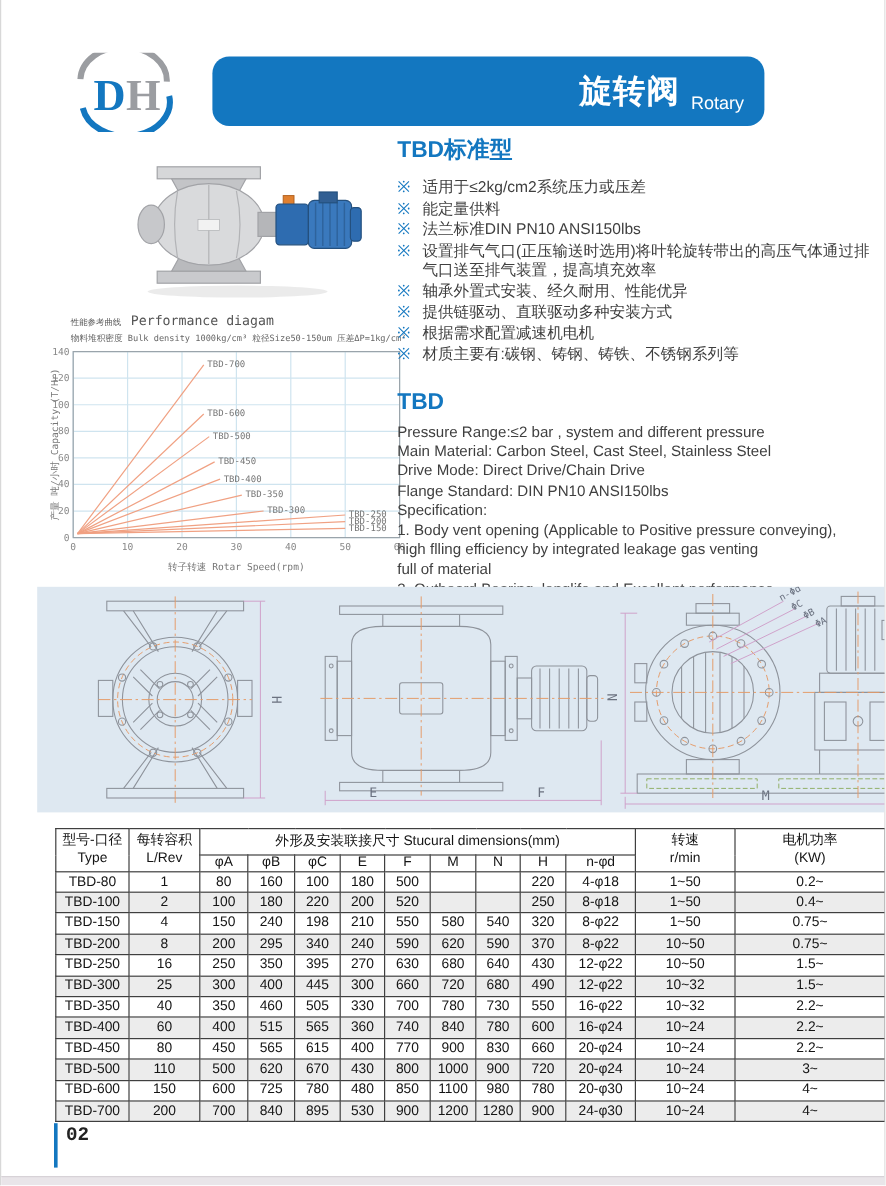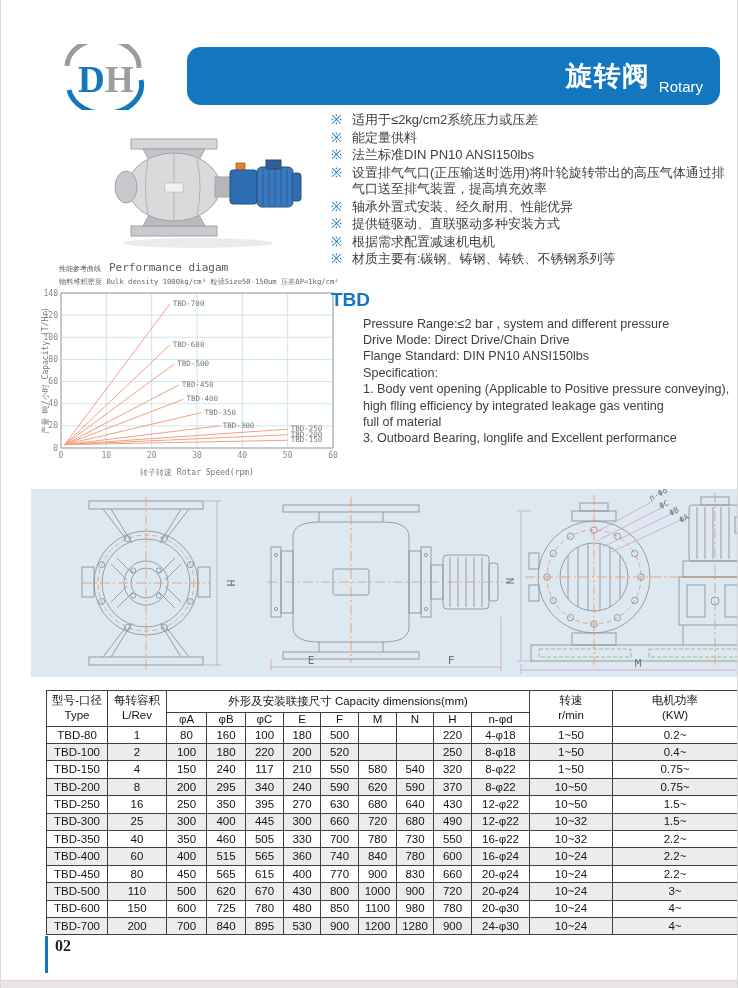--- a/index.html
+++ b/index.html
@@ -3,33 +3,33 @@
 <meta charset="utf-8">
 <style>
   html,body{margin:0;padding:0;background:#fff;}
   .page{position:relative;width:738px;height:988px;background:#ffffff;overflow:hidden;
         border-left:1px solid #d8d8d8;border-right:1px solid #d8d8d8;box-sizing:border-box;
         font-family:"Liberation Sans",sans-serif;color:#3a3a3a;}
   .bottom-strip{position:absolute;left:0;right:0;bottom:0;height:7px;background:#e9e5e9;border-top:1px solid #d7d2d7;}
 
   
   .logo{position:absolute;left:50px;top:44px;width:102px;height:66px;}
-  .banner{position:absolute;left:186px;top:47px;width:533px;height:58px;border-radius:14px;
+  .banner{position:absolute;left:176px;top:47px;width:460px;height:58px;border-radius:14px;
           display:flex;align-items:center;justify-content:flex-end;padding-right:17px;box-sizing:border-box;}
   .banner .zh{color:#fff;font-size:27px;font-weight:bold;letter-spacing:1px;}
   .banner .en{color:#fff;font-size:15px;margin-left:9px;margin-top:20px;}
 
   
   .section-intro{position:absolute;left:330px;top:112px;width:406px;}
   .blue-heading{font-size:19px;font-weight:bold;margin:0 0 10px 0;}
   .bullets{margin:0;padding:0;list-style:none;font-size:13px;line-height:16.5px;color:#3f3f3f;}
   .bullets li{position:relative;padding-left:21px;margin-bottom:1px;}
   .bullets .mark{position:absolute;left:0;top:0;}
   .tbd-title{font-size:19px;font-weight:bold;margin:21px 0 5px 0;}
-  .tbd-lines div{font-size:12.6px;line-height:16.4px;color:#3f3f3f;white-space:nowrap;margin-left:32px;}
+  .tbd-lines div{font-size:12.6px;line-height:16.4px;color:#3f3f3f;white-space:nowrap;}
 
   
   .photo{position:absolute;left:92px;top:127px;width:220px;height:128px;}
 
   
   .chart{position:absolute;left:40px;top:260px;}
   .ct{fill:#555;font-family:"DejaVu Sans Mono",monospace;}
   .cs{fill:#666;font-size:7.2px;font-family:"DejaVu Sans Mono",monospace;}
   .ca{fill:#888;font-size:8px;font-family:"DejaVu Sans Mono",monospace;}
   .cn{fill:#777;font-size:7.5px;font-family:"DejaVu Sans Mono",monospace;}
@@ -52,21 +52,21 @@
   table{border-collapse:collapse;table-layout:fixed;width:691px;font-size:11.5px;color:#141414;}
   th,td{border:1px solid #3f3f3f;padding:0;text-align:center;font-weight:normal;
         height:16.4px;line-height:1.1;overflow:hidden;}
   thead th{height:auto;}
   thead .two div{line-height:1.35;}
   thead .group{height:21px;}
   tbody tr.alt{background:#ececec;}
 
   
   .page-num{position:absolute;left:44px;top:936px;border-left:3px solid #1377c0;height:36px;
-            padding:1px 0 0 7px;font-family:Liberation Serif, serif;font-weight:bold;font-size:16px;color:#222;}
+            padding:1px 0 0 7px;font-family:Liberation Mono, monospace;font-weight:bold;font-size:16px;color:#222;}
 </style>
 </head>
 <body>
 
 <div class="page">
 
   <svg class="logo" viewBox="0 0 102 66">
     <path d="M 16,22 A 36,28 0 0 1 88,24" stroke="#9b9da1" stroke-width="5" fill="none"></path>
     <path d="M 90,36 A 36,28 0 0 1 18,46" stroke="#1377c0" stroke-width="5" fill="none"></path>
     <text x="27" y="48" font-family="Liberation Serif,serif" font-weight="bold" font-size="37" fill="#1377c0">D</text>
@@ -153,33 +153,35 @@
       <text x="249.66666666666669" y="171.17857142857142" class="cn">TBD-250</text>
       <line x1="23.626666666666665" y1="184.67857142857142" x2="246.66666666666669" y2="174.71428571428572" stroke="#f0a183" stroke-width="1"></line>
       <text x="249.66666666666669" y="176.71428571428572" class="cn">TBD-200</text>
       <line x1="23.626666666666665" y1="184.67857142857142" x2="246.66666666666669" y2="180.25" stroke="#f0a183" stroke-width="1"></line>
       <text x="249.66666666666669" y="182.25" class="cn">TBD-150</text>
       <text x="156" y="215" text-anchor="middle" class="cx">转子转速  Rotar Speed(rpm)</text>
       <text class="cx" text-anchor="middle" transform="translate(7,110.5) rotate(-90)">产量 吨/小时 Capacity (T/Hr)</text>
     </svg>
 
   <div class="section-intro">
+    <h2 class="blue-heading" style="color:#1377c0">TBD标准型</h2>
     <ul class="bullets">
         <li><span class="mark" style="color: rgb(19, 119, 192);">※</span><span>适用于≤2kg/cm2系统压力或压差</span></li>
         <li><span class="mark" style="color: rgb(19, 119, 192);">※</span><span>能定量供料</span></li>
         <li><span class="mark" style="color: rgb(19, 119, 192);">※</span><span>法兰标准DIN PN10 ANSI150lbs</span></li>
         <li><span class="mark" style="color: rgb(19, 119, 192);">※</span><span>设置排气气口(正压输送时选用)将叶轮旋转带出的高压气体通过排气口送至排气装置，提高填充效率</span></li>
         <li><span class="mark" style="color: rgb(19, 119, 192);">※</span><span>轴承外置式安装、经久耐用、性能优异</span></li>
         <li><span class="mark" style="color: rgb(19, 119, 192);">※</span><span>提供链驱动、直联驱动多种安装方式</span></li>
         <li><span class="mark" style="color: rgb(19, 119, 192);">※</span><span>根据需求配置减速机电机</span></li>
         <li><span class="mark" style="color: rgb(19, 119, 192);">※</span><span>材质主要有:碳钢、铸钢、铸铁、不锈钢系列等</span></li>
       </ul>
     <h2 class="tbd-title" style="color:#1377c0">TBD</h2>
     <div class="tbd-lines">
         <div>Pressure Range:≤2 bar , system and different pressure</div>
+        <div>Main Material: Carbon Steel, Cast Steel, Stainless Steel</div>
         <div>Drive Mode: Direct Drive/Chain Drive</div>
         <div>Flange Standard: DIN PN10 ANSI150lbs</div>
         <div>Specification:</div>
         <div>1. Body vent opening (Applicable to Positive pressure conveying),</div>
         <div>high flling efficiency by integrated leakage gas venting</div>
         <div>full of material</div>
         <div>3. Outboard Bearing, longlife and Excellent performance</div>
       </div>
   </div>
 
@@ -316,21 +318,21 @@
       <thead>
           <tr>
             <th rowspan="2" class="two">
               <div>型号-口径</div>
               <div>Type</div>
             </th>
             <th rowspan="2" class="two">
               <div>每转容积</div>
               <div>L/Rev</div>
             </th>
-            <th colspan="9" class="group">外形及安装联接尺寸 Capacity dimensions(mm)</th>
+            <th colspan="9" class="group">外形及安装联接尺寸 Stucural dimensions(mm)</th>
             <th rowspan="2" class="two">
               <div>转速</div>
               <div>r/min</div>
             </th>
             <th rowspan="2" class="two">
               <div>电机功率</div>
               <div>(KW)</div>
             </th>
           </tr>
           <tr>
@@ -374,21 +376,21 @@
             <td>250</td>
             <td>8-φ18</td>
             <td>1~50</td>
             <td>0.4~</td>
           </tr>
           <tr>
             <td>TBD-150</td>
             <td>4</td>
             <td>150</td>
             <td>240</td>
-            <td>117</td>
+            <td>198</td>
             <td>210</td>
             <td>550</td>
             <td>580</td>
             <td>540</td>
             <td>320</td>
             <td>8-φ22</td>
             <td>1~50</td>
             <td>0.75~</td>
           </tr>
           <tr class="alt">

